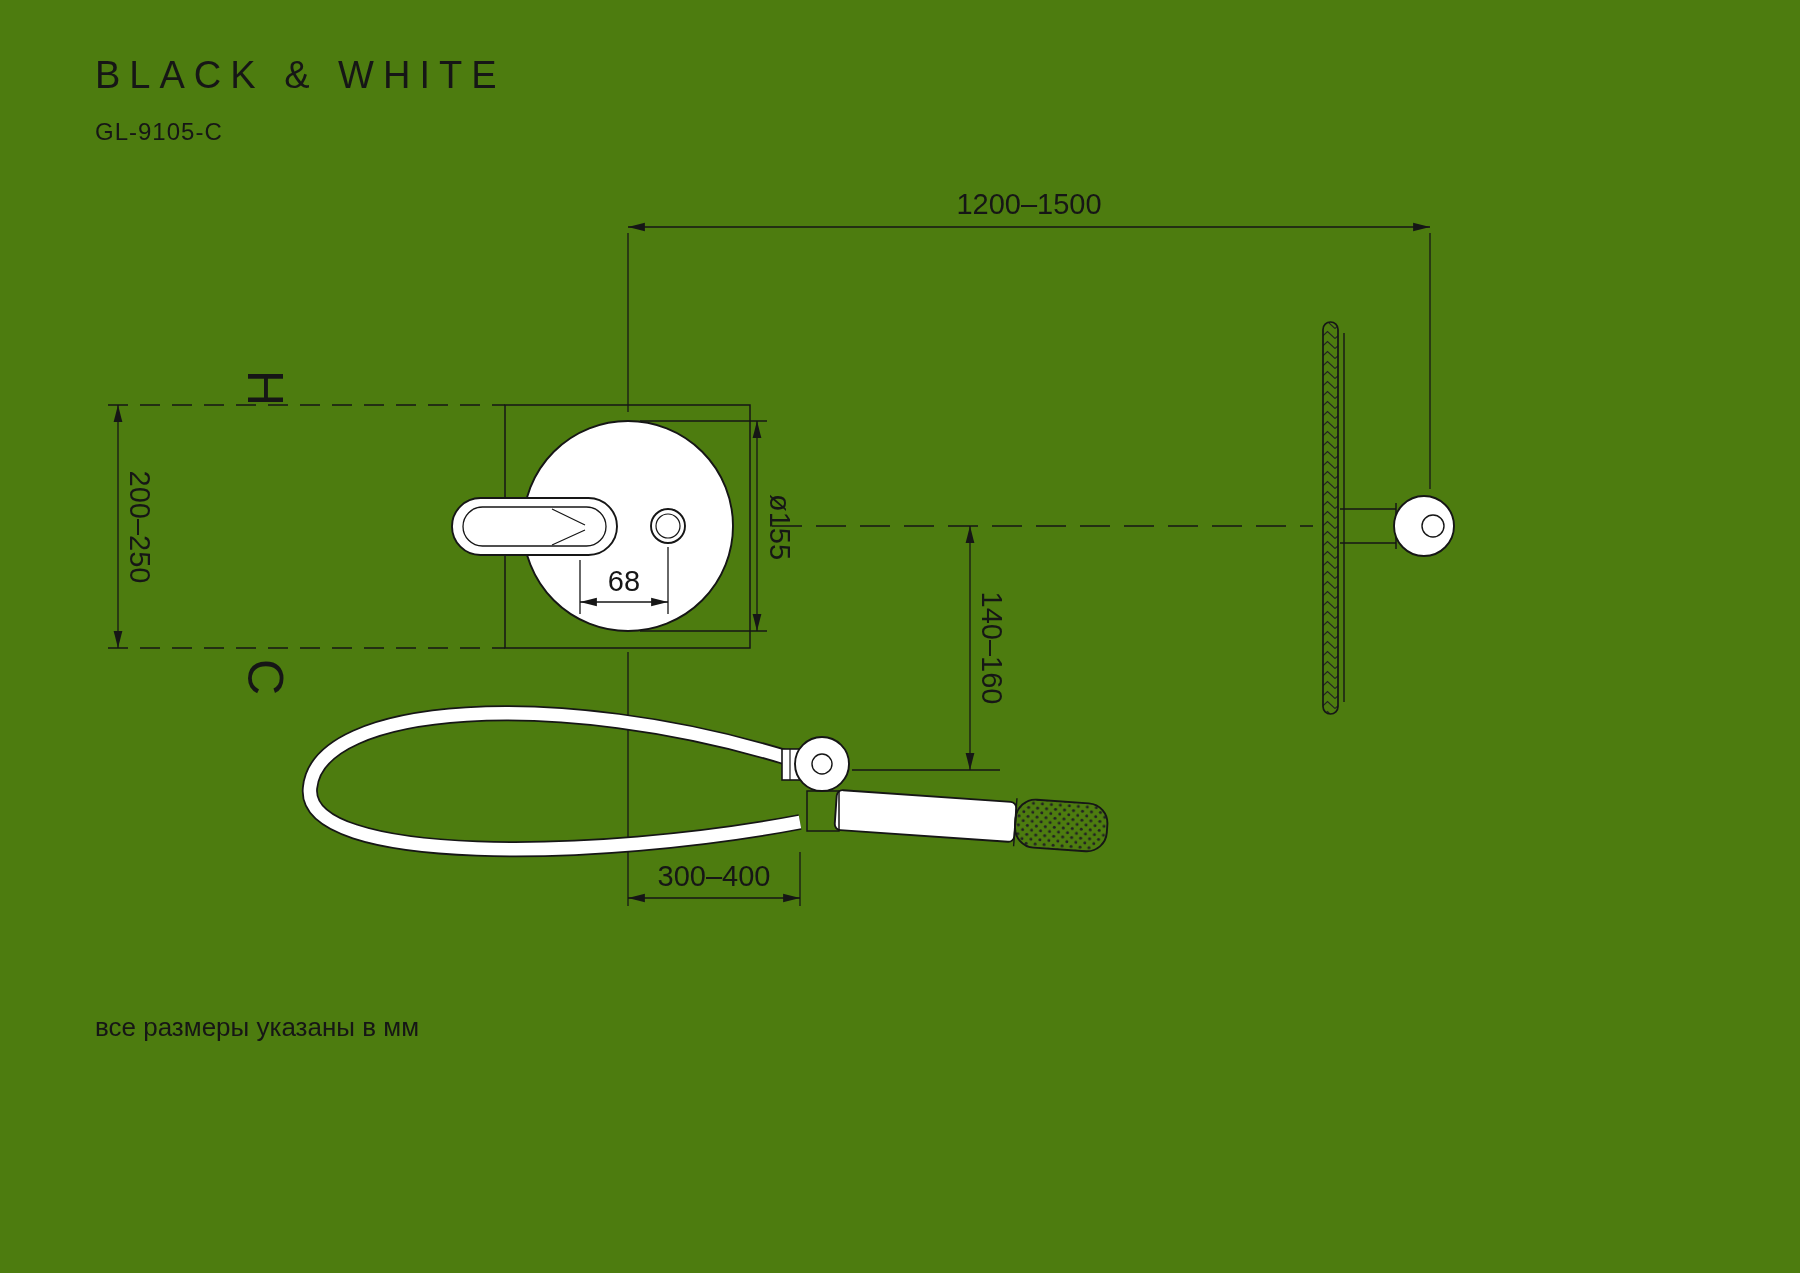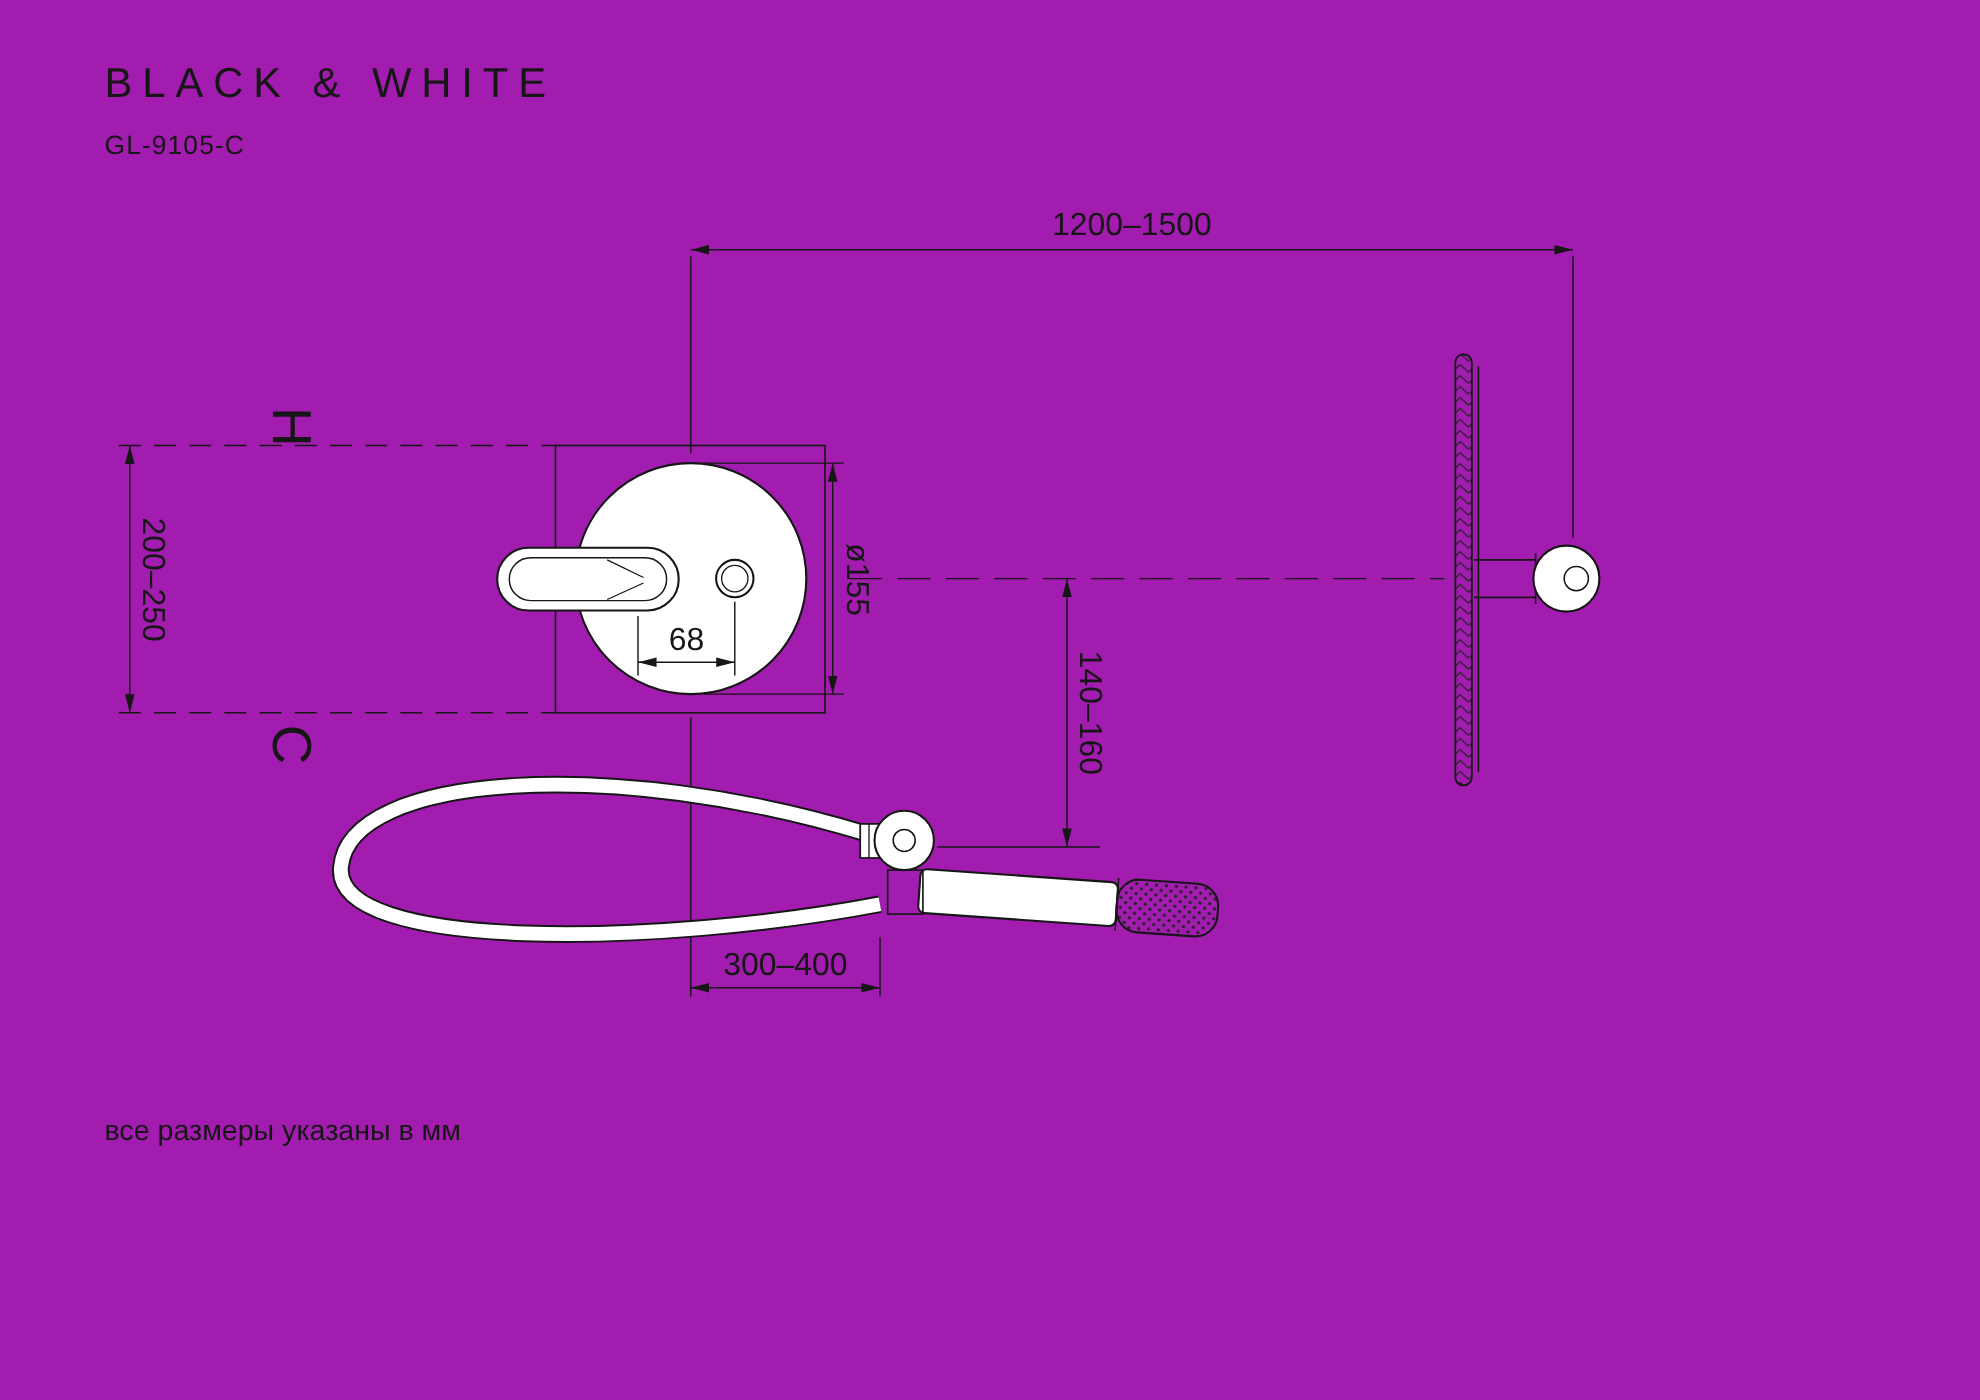--- a/index.html
+++ b/index.html
@@ -5,21 +5,21 @@
   html, body {
     margin: 0;
     padding: 0;
     background: #ffffff;
     font-family: "Liberation Sans", sans-serif;
   }
   .stage {
     position: relative;
     width: 1800px;
     height: 1273px;
-    background: #a21caf;
+    background: #4d7c0f;
     overflow: hidden;
   }
   svg text {
     fill: #161616;
     font-family: "Liberation Sans", sans-serif;
   }
   .logo-text {
     font-size: 38px;
     font-weight: 500;
     letter-spacing: 9px;

